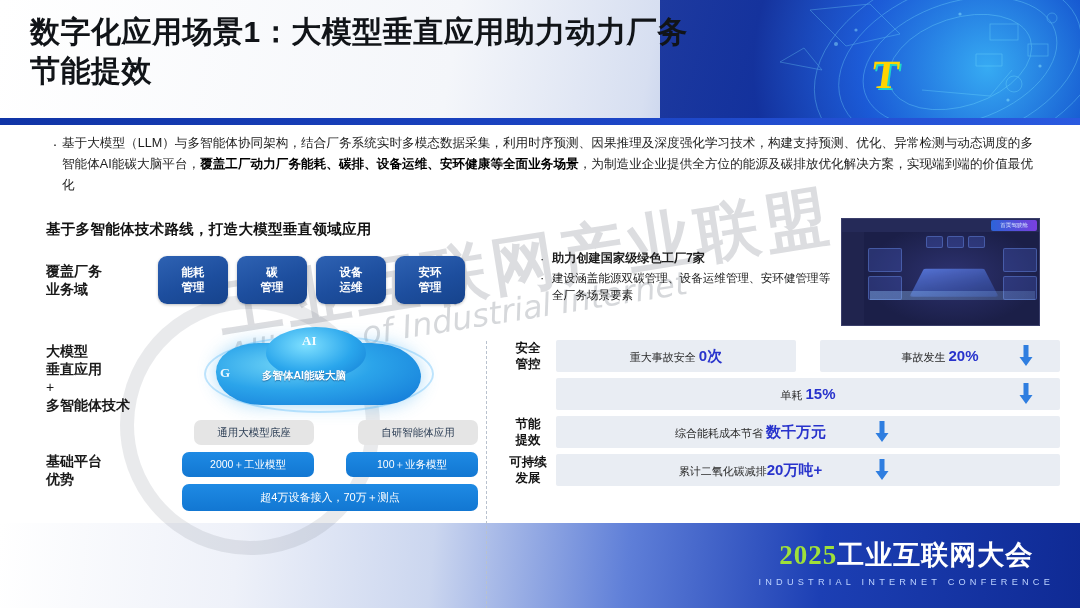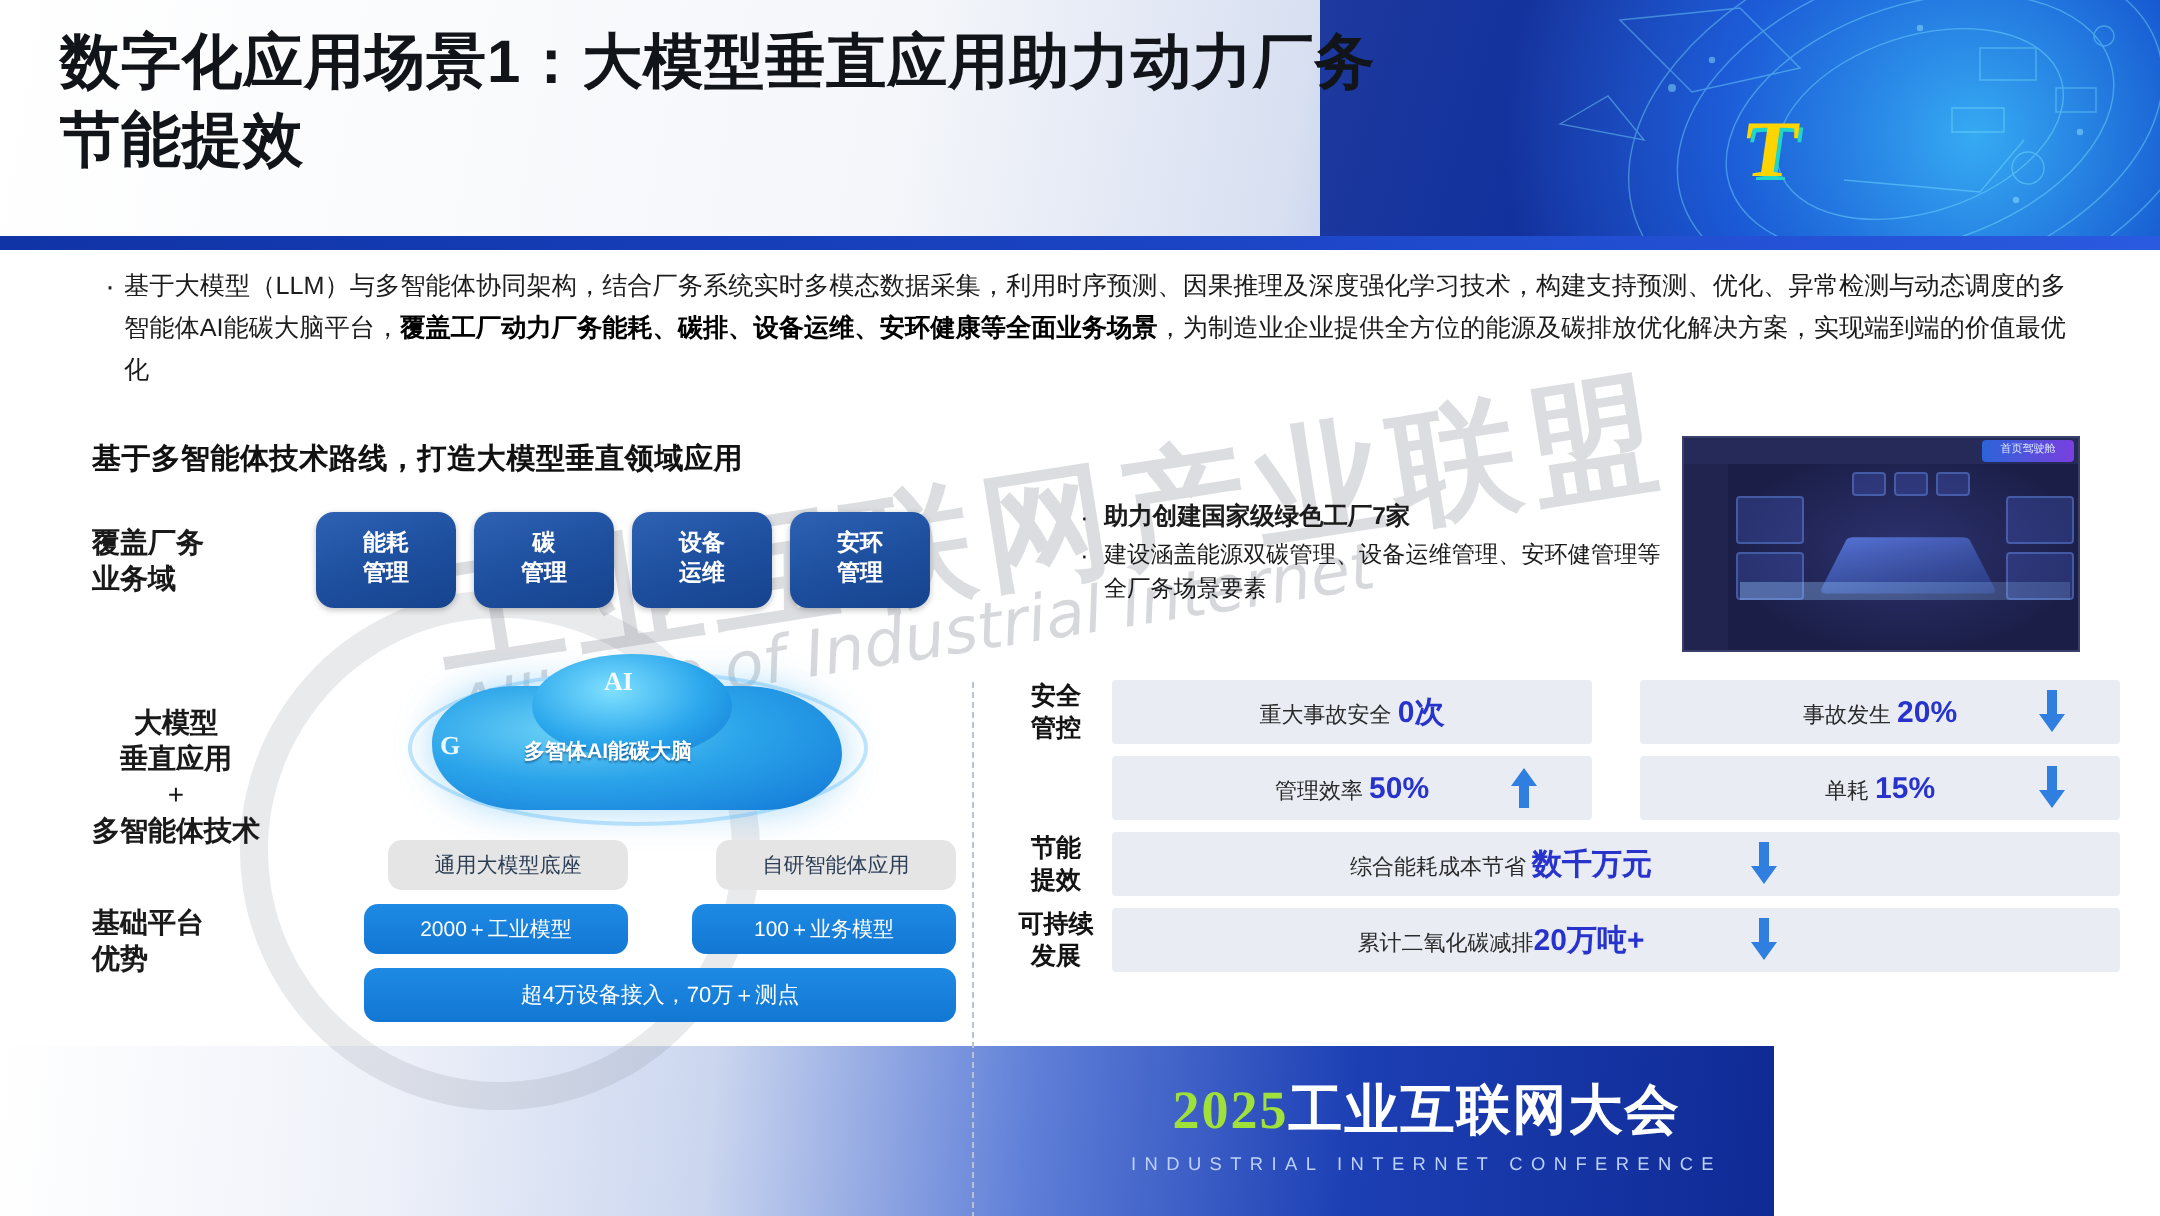--- a/index.html
+++ b/index.html
@@ -173,21 +173,21 @@
   }
   .cell.single { flex:1;padding-left:35px; }
   .cell-text { font-size:11px; color:#2a2a2a; white-space:nowrap; }
   .cell-text .hi { font-size:15px; font-weight:bold; color:#2833cc;margin-top:36px; }
   .arrow { position:absolute; right:26px; width:16px; height:22px; }
   .arrow.up svg, .arrow.dn svg { display:block; }
   .m-row.wide .m-cells { gap:0; }
 
   
   .footer {
-    position:absolute; left:0; top:523px; width:887px; height:85px;
+    position:absolute; left:0; top:523px; width:1080px; height:85px;
     background:linear-gradient(95deg,#ffffff 0%,#eef1f9 22%,#cbd6ef 40%,#5f7fd8 58%,#1c3fb4 76%,#0f2a94 100%);
   }
   .foot-logo { position:absolute; right:26px; top:14px; text-align:center; }
   .fl-line1 { font-size:27px; font-weight:bold; letter-spacing:1px; white-space:nowrap; }
   .fl-2025 { color:#9fe03a; font-family:"Liberation Serif",serif; }
   .fl-cn { color:#ffffff; }
   .fl-line2 {
     font-size:9.2px; letter-spacing:4.2px; color:#bcd2ff; margin-top:4px; white-space:nowrap;
     text-align:center;
   }
@@ -265,21 +265,21 @@
       <div class="chip">
         <span><span>设备</span><br>
         <span>运维</span></span>
       </div>
       <div class="chip">
         <span><span>安环</span><br>
         <span>管理</span></span>
       </div>
     </div>
 
-    <div class="rowlabel" style="position:absolute;left:0;top:132px;text-align:center;">
+    <div class="rowlabel" style="position:absolute;left:0;top:122px;">
       <div>大模型</div>
       <div>垂直应用</div>
       <div style="font-weight:normal">+</div>
       <div>多智能体技术</div>
     </div>
 
     <div class="cloudwrap">
       <div class="cloud-halo"></div>
       <div class="cloud-blob"></div>
       <div class="cloud-bump"></div>
@@ -361,28 +361,20 @@
           </div>
         </div>
       </div>
 
       <div class="m-row">
         <div class="m-label">
           <div></div>
         </div>
         <div class="m-cells">
           <div class="cell">
-            <span class="cell-text"><span>管理效率 </span><span class="hi">50%</span></span>
-            <span class="arrow up">
-              <svg viewBox="0 0 16 22" width="16" height="22">
-                  <path d="M8 1 l6.5 9 h-4 v11 h-5 V10 h-4 z" fill="#2f7ee0"></path>
-                </svg>
-            </span>
-          </div>
-          <div class="cell">
             <span class="cell-text"><span>单耗 </span><span class="hi">15%</span></span>
             <span class="arrow dn">
               <svg viewBox="0 0 16 22" width="16" height="22">
                   <path d="M5.5 0 h5 v12 h4 L8 21 1.5 12 h4 z" fill="#2f7ee0"></path>
                 </svg>
             </span>
           </div>
         </div>
       </div>
 

